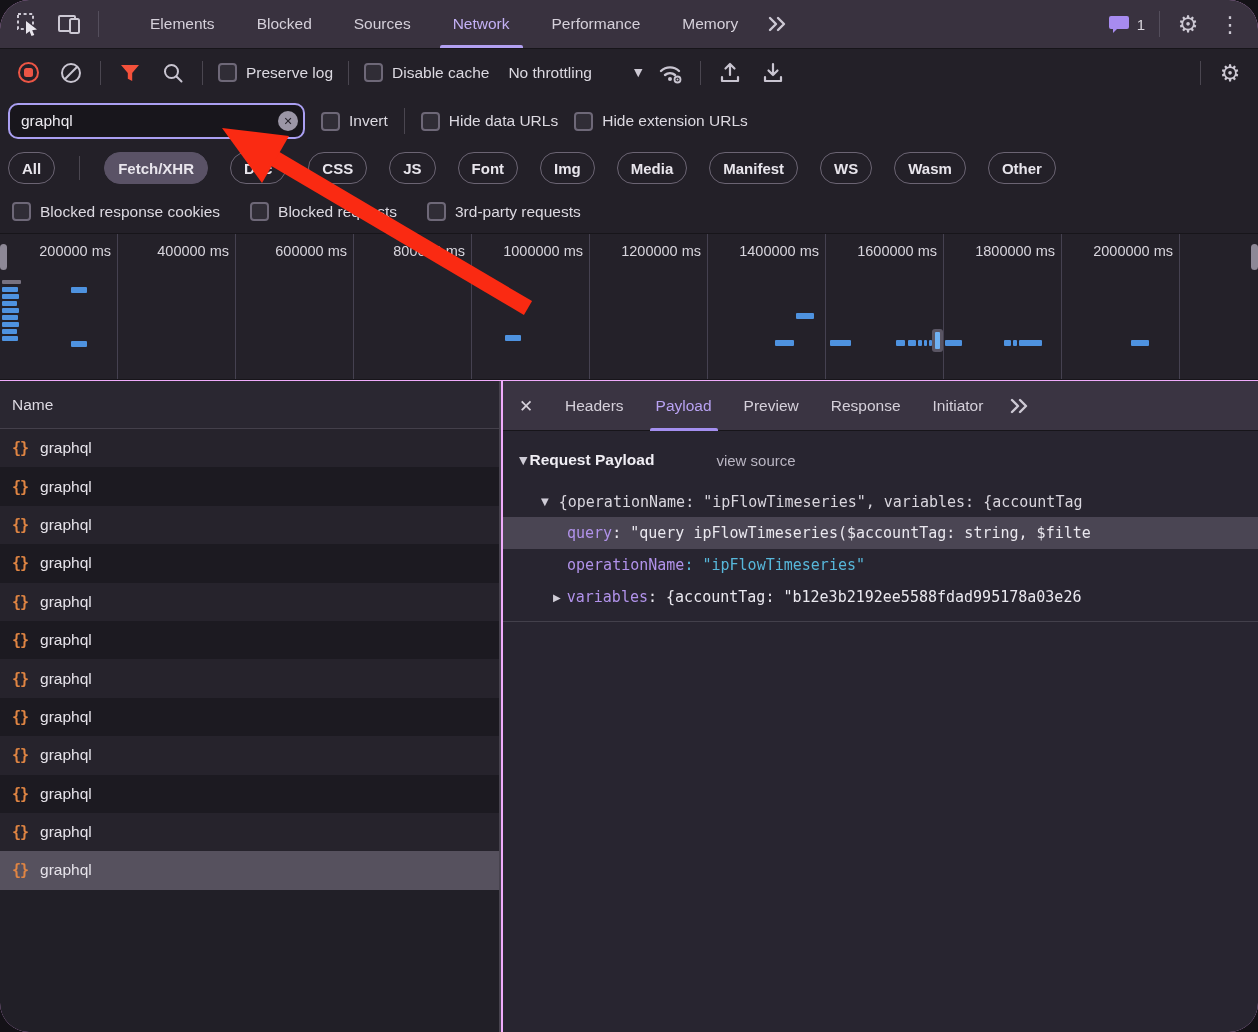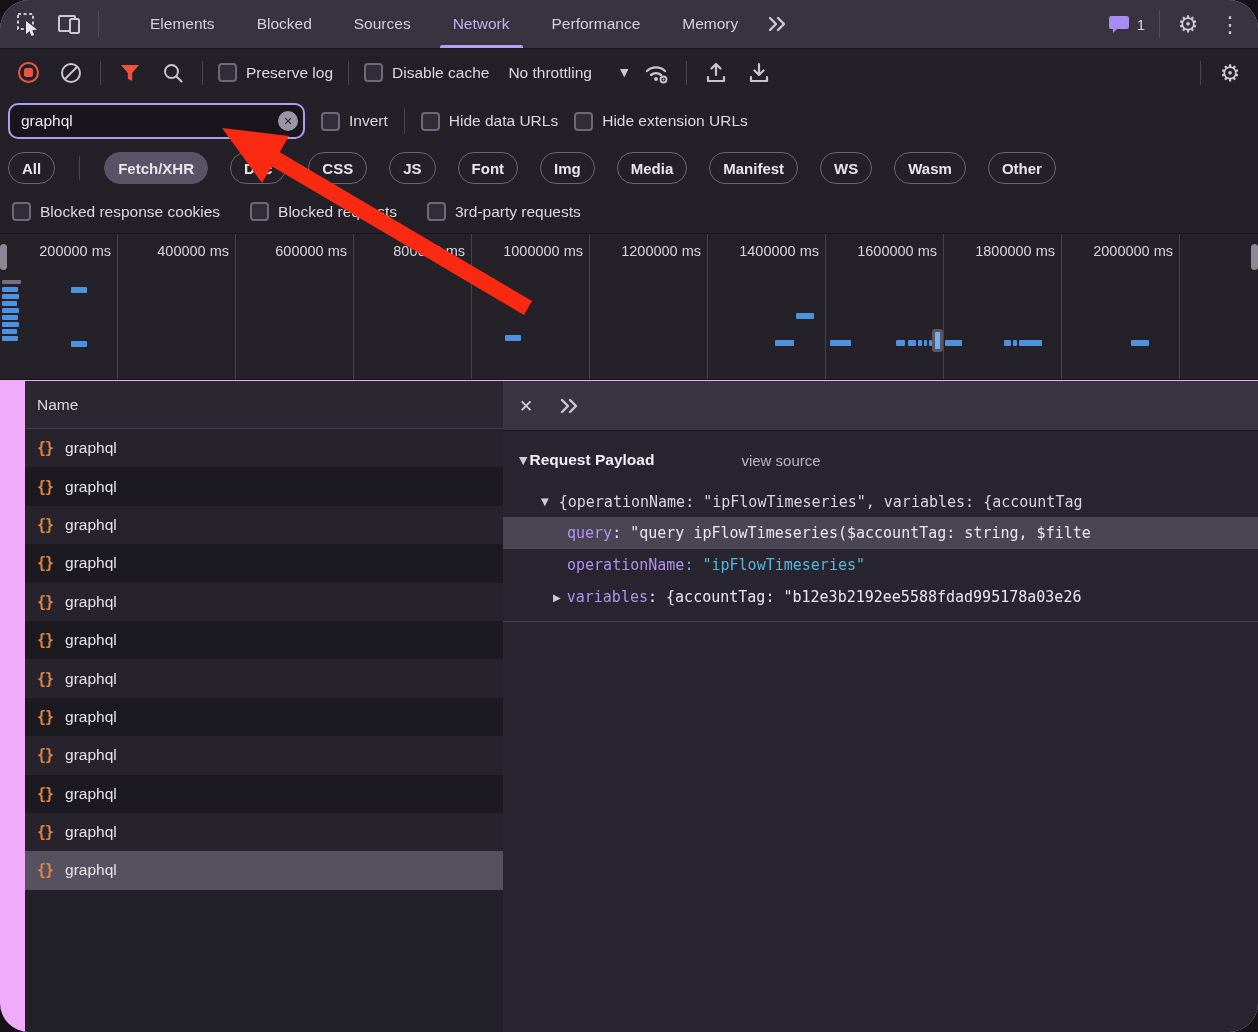--- a/index.html
+++ b/index.html
@@ -25,21 +25,21 @@
 
   
   .toolbar { position:absolute; top:48px; left:0; width:1258px; height:48px; background:#232028;
              border-top:1px solid #17151a; display:flex; align-items:center; gap:15px; padding:0 14px; }
   .toolbar .vsep { background:#4a4650; height:24px; }
   .rec { width:21px; height:21px; border:2.5px solid #ec5545; border-radius:50%;
          display:flex; align-items:center; justify-content:center; }
   .rec i { display:block; width:9px; height:9px; background:#ec5545; border-radius:2.5px; }
   .cb-item { display:flex; align-items:center; gap:9px; font-size:15.5px; color:#dcd9e1; }
   .cb { width:19px; height:19px; border:2px solid #6e6878; border-radius:4px; background:#302d36; flex:0 0 auto; }
-  .throttle { display:flex; align-items:center; gap:28px; font-size:15.5px; color:#dcd9e1; padding-left:4px; }
+  .throttle { display:flex; align-items:center; gap:42px; font-size:15.5px; color:#dcd9e1; padding-left:4px; }
   .caret { font-family:"DejaVu Sans", sans-serif; font-size:11px; color:#cdc9d4; }
   .push { flex:1; }
 
   
   .filterrow { position:absolute; top:96px; left:0; width:1258px; height:50px; background:#232028;
                display:flex; align-items:center; gap:16px; padding:0 8px; }
   .filterbox { position:relative; width:297px; height:36px; }
   .filterbox input { width:100%; height:100%; background:#18161c; border:2px solid #aa9ff2; border-radius:10px;
                      color:#eceaf0; font-size:15.5px; font-family:"Liberation Sans", sans-serif;
                      padding:0 34px 0 11px; outline:none; }
@@ -68,21 +68,21 @@
            text-align:right; padding:9px 6px 0 0; white-space:nowrap; }
   .tl-handle { position:absolute; width:7px; height:26px; border-radius:4px; background:#8d8896; top:10px; }
   .mark { position:absolute; border-radius:1px; }
   .mark.bar { background:#4e92df; }
   .mark.gray { background:#77717f; }
   .mark.tickbg { background:#5a5563; border-radius:3px; }
   .mark.tick { background:#6fb1f2; }
 
   
   .leftpanel { position:absolute; top:381px; left:0; width:501px; height:651px; background:#211f27;
-               border-right:2px solid #47434e;margin-left:25px; }
+               border-right:2px solid #47434e; }
   .tbl-head { height:48px; background:#2a2731; border-bottom:1px solid #44404b; display:flex;
               align-items:center; padding:0 12px; font-size:15.5px; color:#dcd9e1; }
   .req-rows { }
   .req-row { height:38.4px; display:flex; align-items:center; gap:12px; padding:0 12px;
              font-size:15.5px; color:#e6e3ea; }
   .req-row.odd { background:#26232c; }
   .req-row.even { background:#1c1a21; }
   .req-row.selected { background:#56515e; }
   .jsonicon { font-family:"DejaVu Sans Mono", monospace; font-size:15px; font-weight:bold;
               color:#e08543; letter-spacing:-1px; }
@@ -95,21 +95,21 @@
   .dtab.active { color:#b8a2f2; }
   .dtab.active::after { content:""; position:absolute; left:10px; right:10px; bottom:0; height:3px;
                         border-radius:2px 2px 0 0; background:#a48ff0; }
   .chev2 { margin-left:6px; }
 
   
   .payload { padding-top:14px; }
   .p-head { display:flex; align-items:center; padding-left:16px; height:30px; }
   .p-head .tri { font-family:"DejaVu Sans", sans-serif; font-size:11px; color:#cfccd6; margin-right:2px; }
   .p-title { font-size:15.5px; font-weight:bold; color:#f0eef4; }
-  .p-viewsrc { font-size:15px; color:#b9b5c2; margin-left:87px; }
+  .p-viewsrc { font-size:15px; color:#b9b5c2; margin-left:62px; }
   .mono { font-family:"DejaVu Sans Mono", monospace; font-size:15px; white-space:nowrap; overflow:hidden; }
   .p-summary { display:flex; align-items:center; height:31px; margin-top:11px; padding-left:38px; color:#d9d6de; }
   .p-summary .tri { font-family:"DejaVu Sans", sans-serif; font-size:10px; color:#cfccd6; margin-right:10px; }
   .p-row { display:flex; align-items:center; height:32px; padding-left:64px; }
   .p-row.hl { background:#4a4553; }
   .p-row .tri { font-family:"DejaVu Sans", sans-serif; font-size:10px; color:#cfccd6;
                 margin-left:-14px; margin-right:6px; }
   .k { color:#b192ea; }
   .v-cyan { color:#57b7da; }
   .v-light { color:#eae8ef; }
@@ -379,20 +379,27 @@
         <div class="req-row selected">
           <span class="jsonicon">{}</span>
           <span>graphql</span>
         </div>
       </div>
   </div>
 
   <div class="rightpanel">
     <div class="dtabs">
       <span class="closex">✕</span>
+      <span id="detail-tabs" style="display:flex;">
+          <div class="dtab">Headers</div>
+          <div class="dtab active">Payload</div>
+          <div class="dtab">Preview</div>
+          <div class="dtab">Response</div>
+          <div class="dtab">Initiator</div>
+        </span>
       <span class="icon-btn chev2">
         <svg class="ic" width="22" height="20" viewBox="0 0 22 20">
           <path d="M4 4 L10 10 L4 16 M12 4 L18 10 L12 16" fill="none" stroke="#cdc9d4" stroke-width="2.4" stroke-linecap="round" stroke-linejoin="round"></path>
         </svg>
       </span>
     </div>
     <div class="payload">
       <div class="p-head">
         <span class="tri">▼</span>
         <span class="p-title">Request Payload</span>

